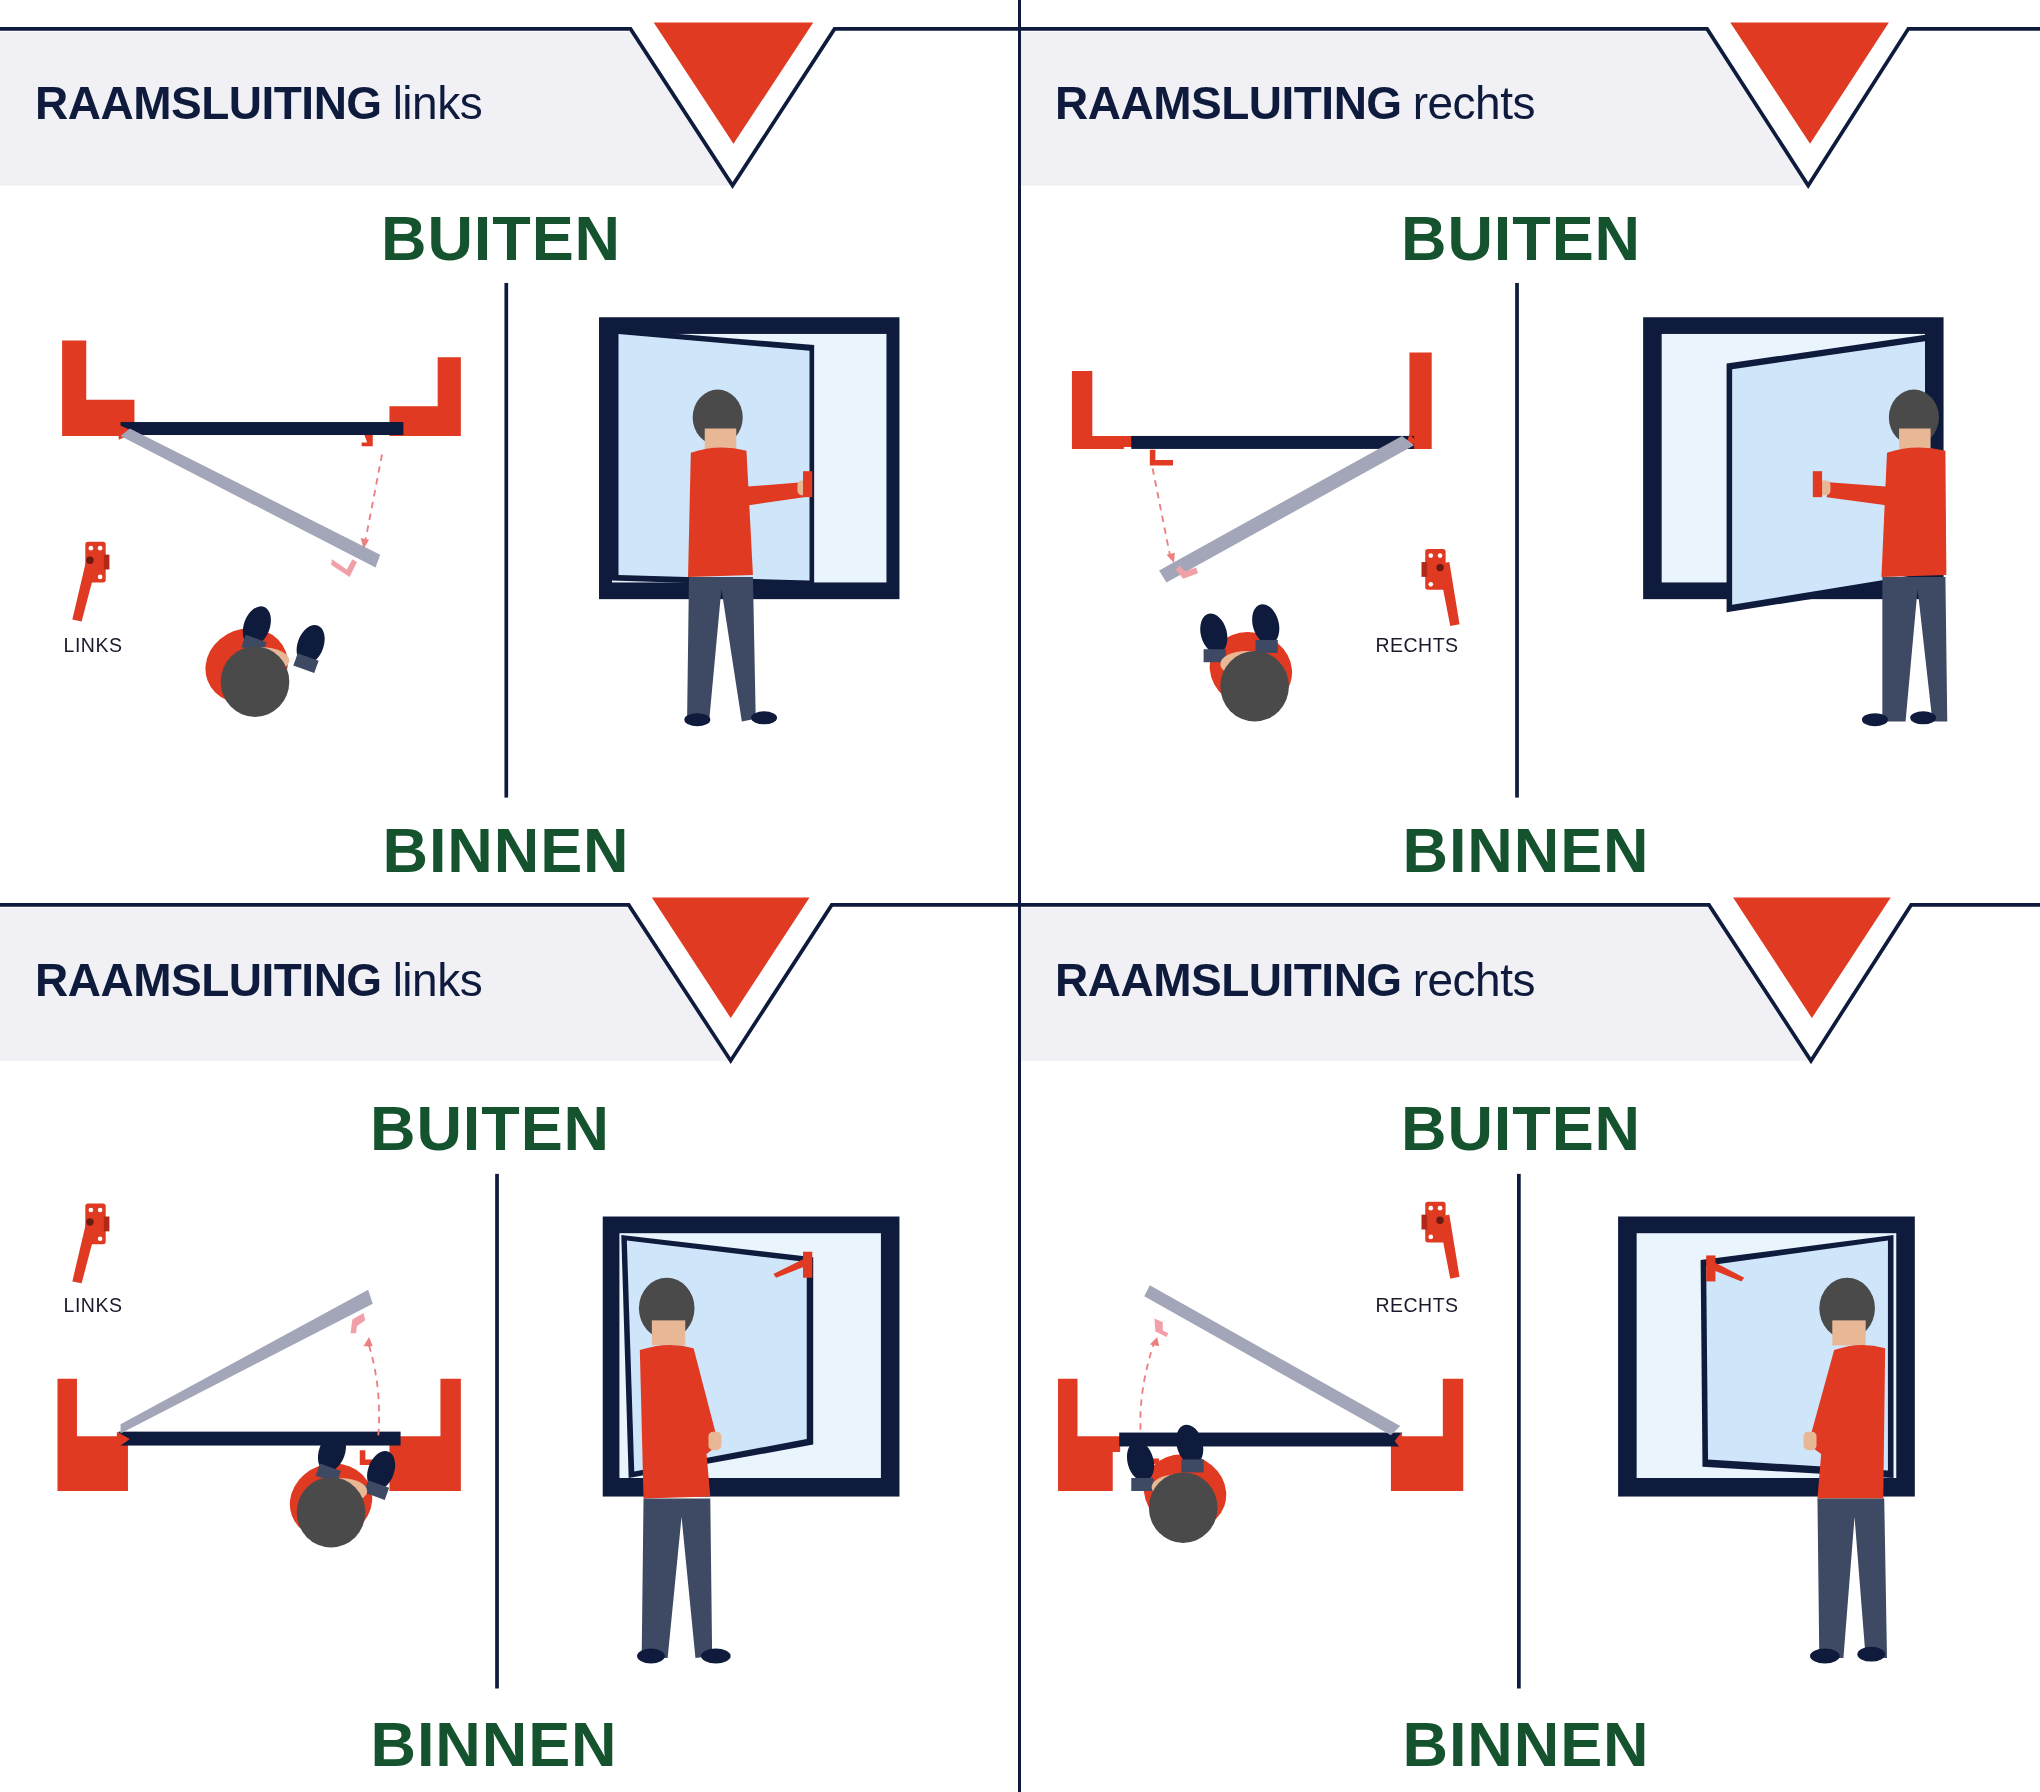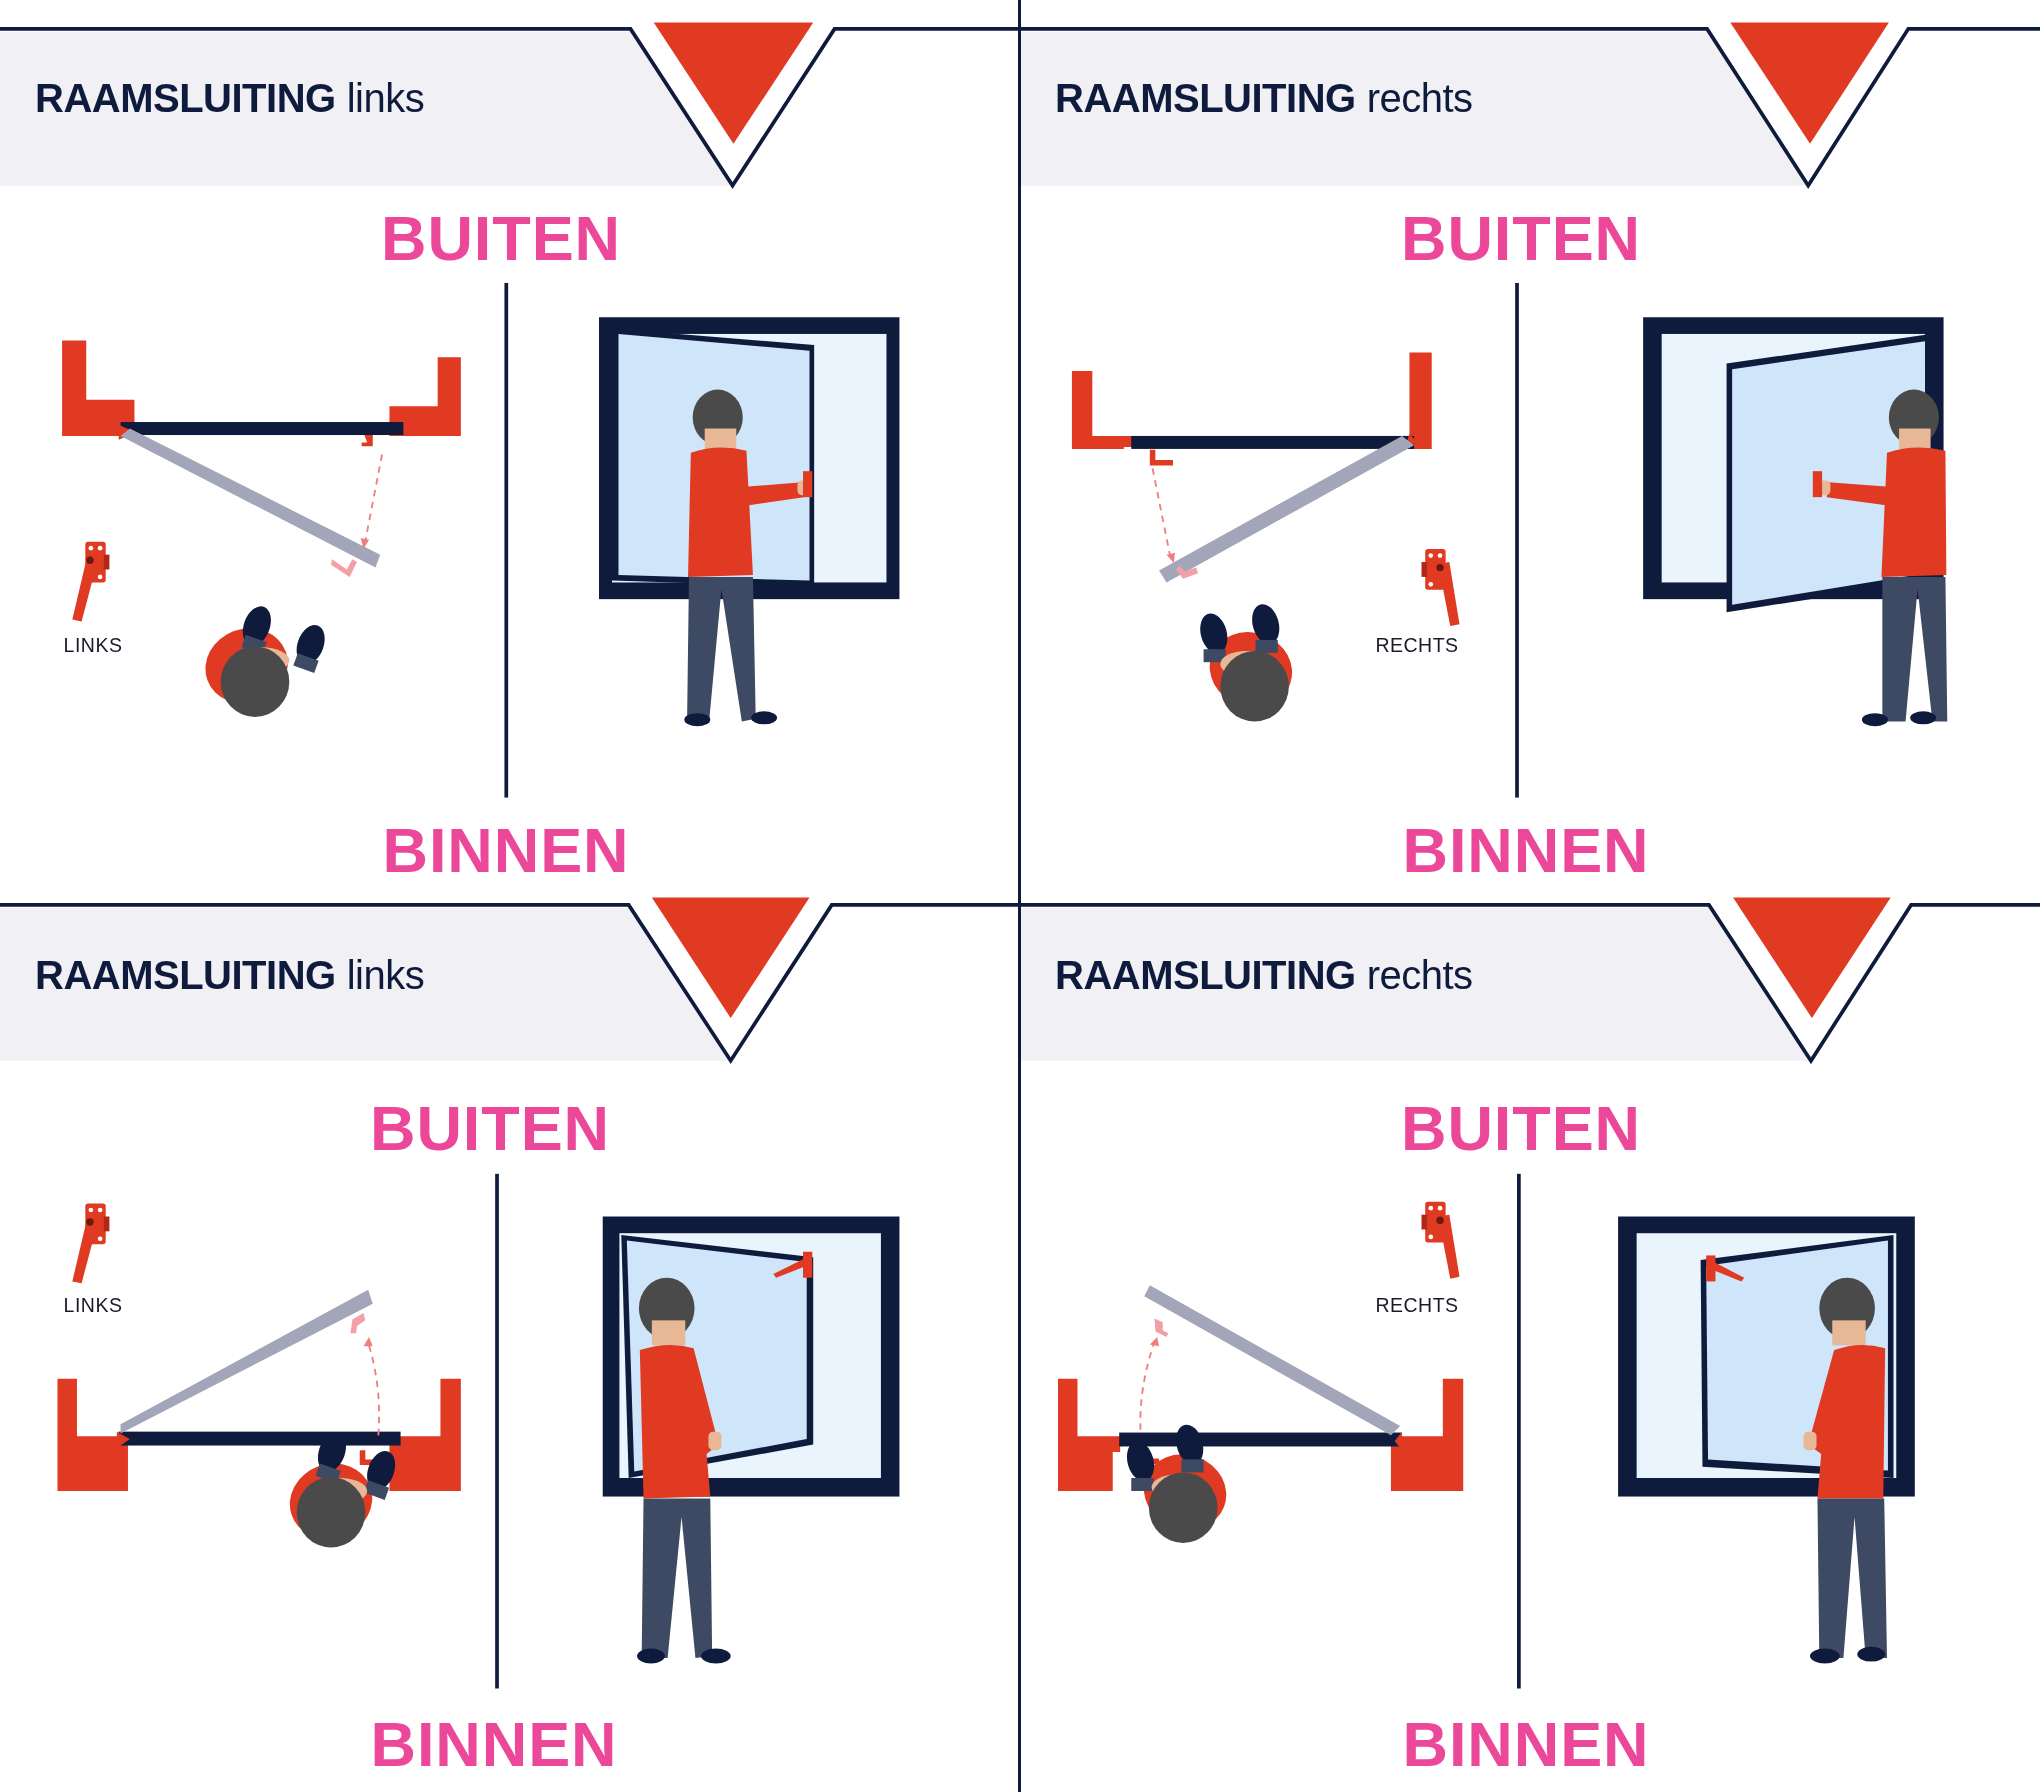--- a/index.html
+++ b/index.html
@@ -1,22 +1,22 @@
 <!DOCTYPE html>
 <html style="font-size:15px"><head>
 <meta charset="utf-8">
 <style>
   html,body{margin:0;padding:0;background:#ffffff;}
   body{width:2041px;height:1792px;position:relative;overflow:hidden;font-family:"Liberation Sans","DejaVu Sans",sans-serif;}
   .panel{position:absolute;width:1020px;height:896px;overflow:hidden;background:#fff;}
   .panel svg.art{position:absolute;left:0;top:0;width:1020px;height:896px;}
-  .title{position:absolute;left:35px;top:76px;font-size:40px;color:#0f1b3d;white-space:nowrap;letter-spacing:-0.5px;}
+  .title{position:absolute;left:35px;top:76px;font-size:46px;color:#0f1b3d;white-space:nowrap;letter-spacing:-0.5px;}
   .title .strong{font-weight:700;}
   .title .light{font-weight:400;margin-left:11px;}
-  .big{position:absolute;font-weight:700;font-size:63px;color:#ec4899;letter-spacing:0.9px;transform:translateX(-50%);white-space:nowrap;}
+  .big{position:absolute;font-weight:700;font-size:63px;color:#14532d;letter-spacing:0.9px;transform:translateX(-50%);white-space:nowrap;}
   .hlabel{position:absolute;font-size:19.5px;color:#1a1a2a;letter-spacing:0.5px;transform:translateX(-50%);}
   .vdiv{position:absolute;left:1018px;top:0;width:2.8px;height:1792px;background:#0f1b3d;}
 </style>
 </head>
 <body>
 
 <div class="panel" style="left:0;top:0;">
   <svg class="art" viewBox="0 0 1100 966">
 
     <polygon points="0,34 680,34 790,200 0,200" fill="#f0f0f5"></polygon>

